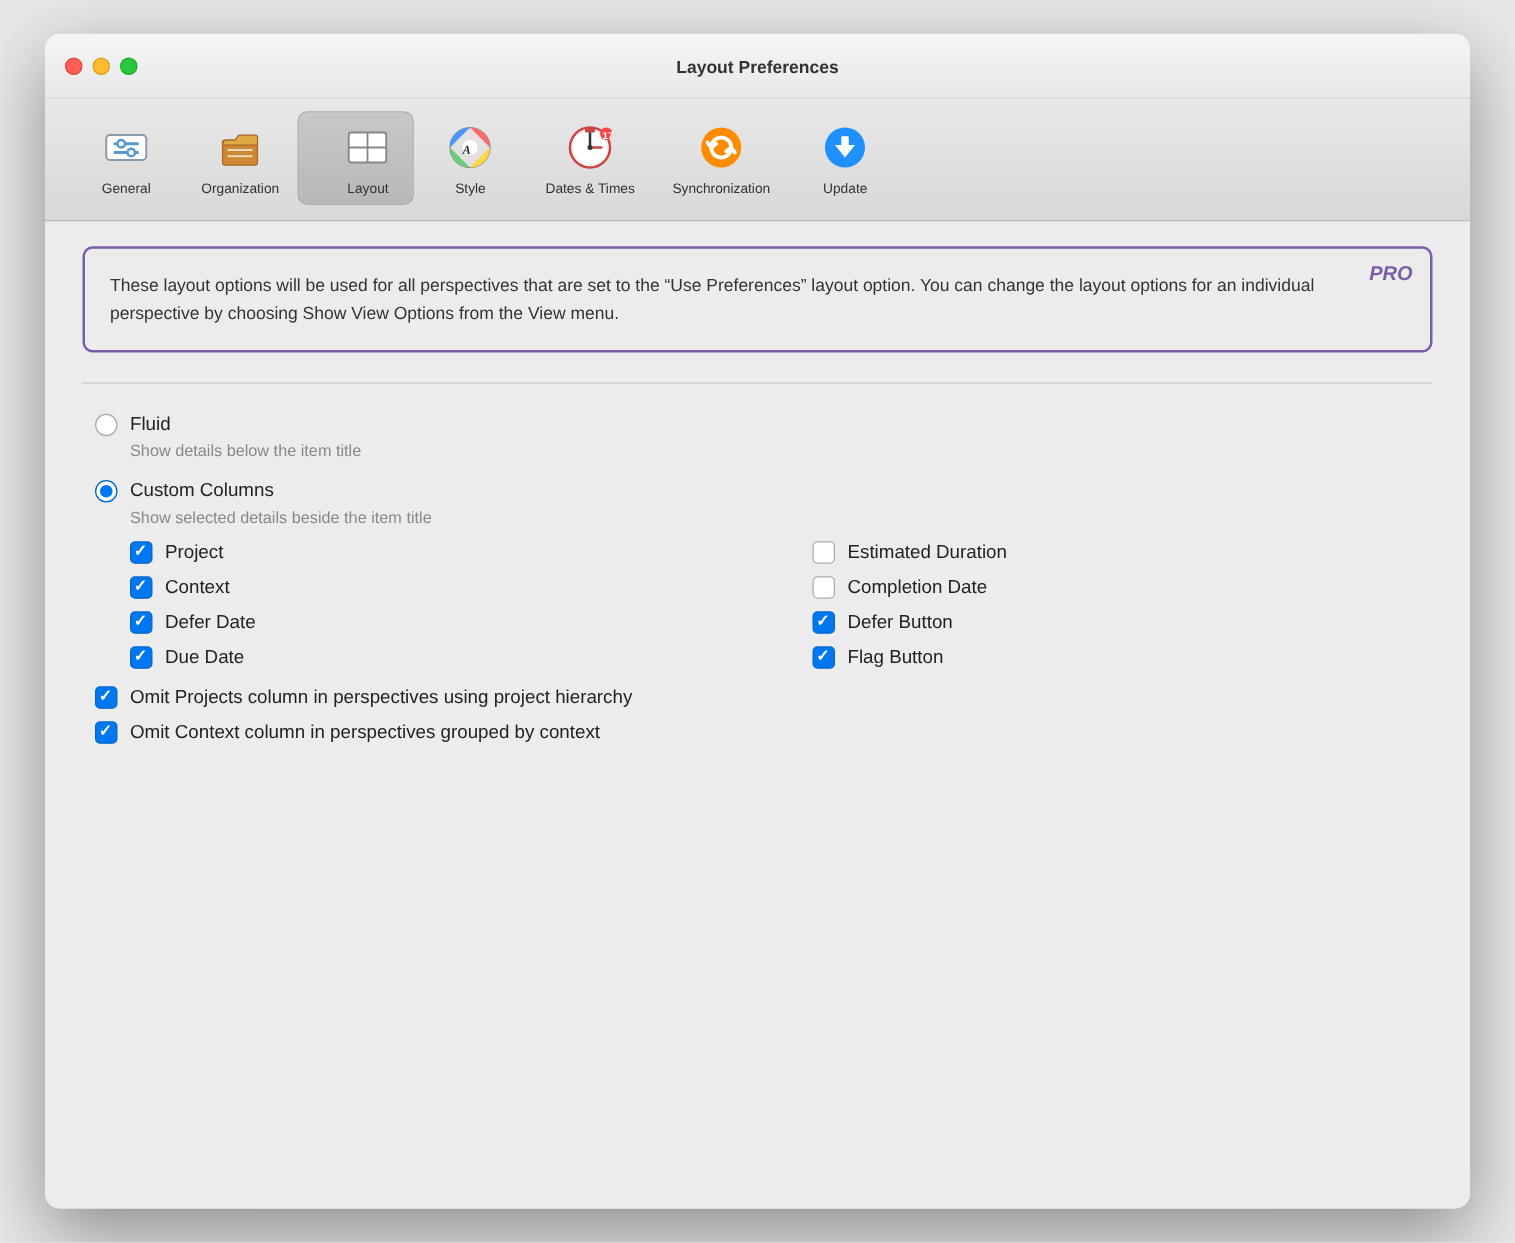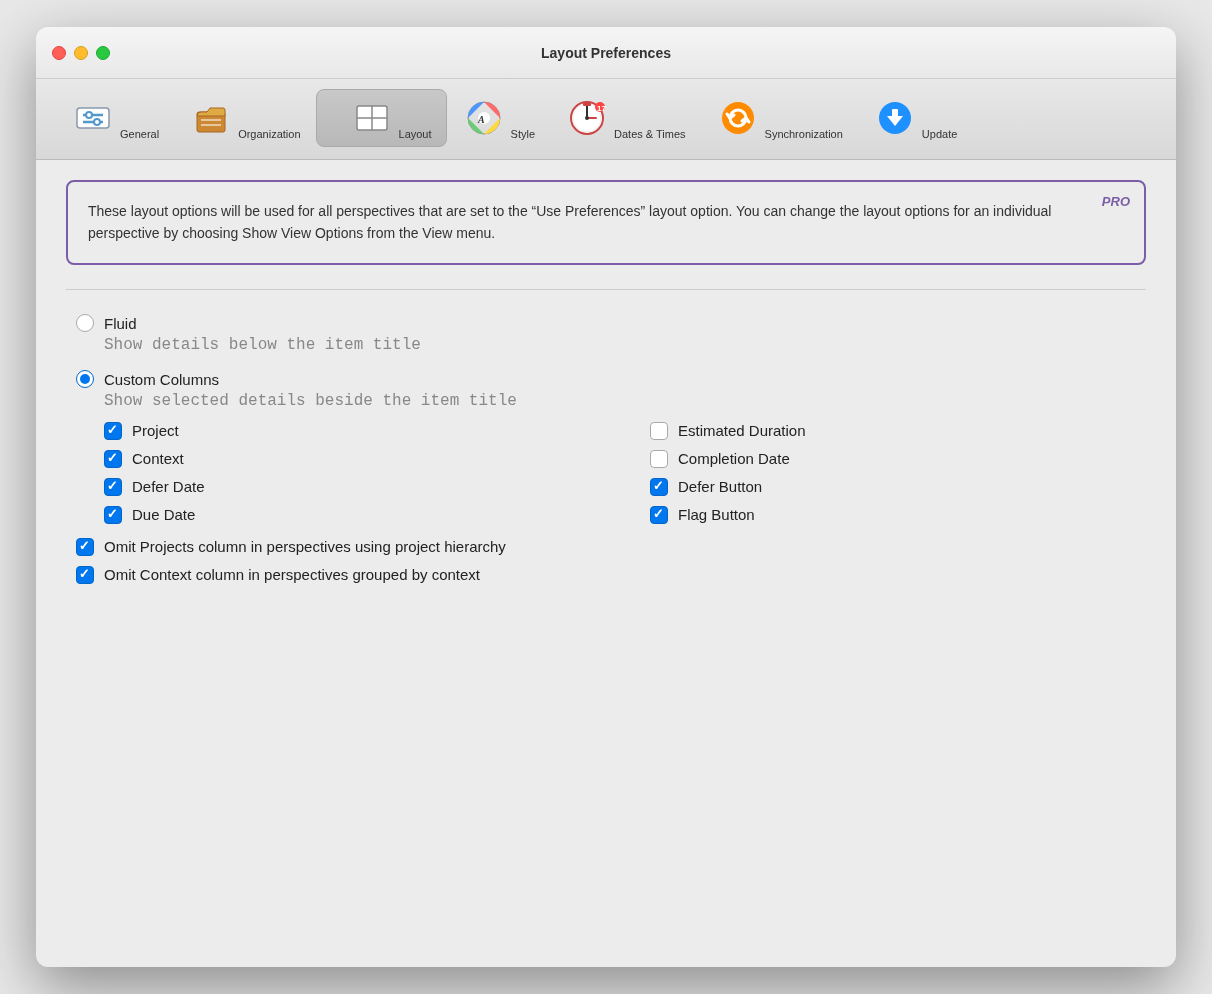--- a/index.html
+++ b/index.html
@@ -69,22 +69,22 @@
       background: linear-gradient(to bottom, #e8e8e8, #d8d8d8);
       padding: 10px 20px 12px;
       display: flex;
       gap: 0;
       border-bottom: 1px solid #bbb;
       flex-shrink: 0;
     }
 
     .toolbar-item {
       display: flex;
-      flex-direction: row;
-      align-items: flex-end;
+      flex-direction: column;
+      align-items: center;
       gap: 5px;
       padding: 6px 14px;
       border-radius: 8px;
       cursor: pointer;
       min-width: 90px;
     }
 
     .toolbar-item.active {
       background: linear-gradient(to bottom, #c8c8c8, #b8b8b8);
       border: 1px solid #aaa;
@@ -125,21 +125,21 @@
       border-radius: 8px;
       padding: 18px 60px 18px 20px;
       position: relative;
       background: #ececec;
     }
 
     .pro-badge {
       position: absolute;
       top: 12px;
       right: 14px;
-      font-size: 13px;
+      font-size: 16px;
       font-weight: 800;
       color: #7b5ea7;
       font-style: italic;
     }
 
     .pro-text {
       font-size: 14px;
       line-height: 1.6;
       color: #333;
     }
@@ -160,43 +160,42 @@
     }
 
     .radio-group {
       display: flex;
       flex-direction: column;
       gap: 4px;
     }
 
     .radio-row {
       display: flex;
-      align-items: flex-end;
+      align-items: center;
       gap: 10px;
     }
 
     .radio-input {
       width: 18px;
       height: 18px;
       accent-color: #0066cc;
       cursor: pointer;
       flex-shrink: 0;
     }
 
     .radio-label {
       font-size: 15px;
       color: #222;
       font-weight: 500;
     }
 
     .radio-sublabel {
-      font-size: 16px;
+      font-size: 13px;
       color: #888;
       margin-left: 28px;
-      font-family: Liberation Mono, monospace;
     }
 
     
     .columns-grid {
       display: grid;
       grid-template-columns: 1fr 1fr;
       gap: 10px 60px;
       margin-left: 28px;
       margin-top: 8px;
     }

